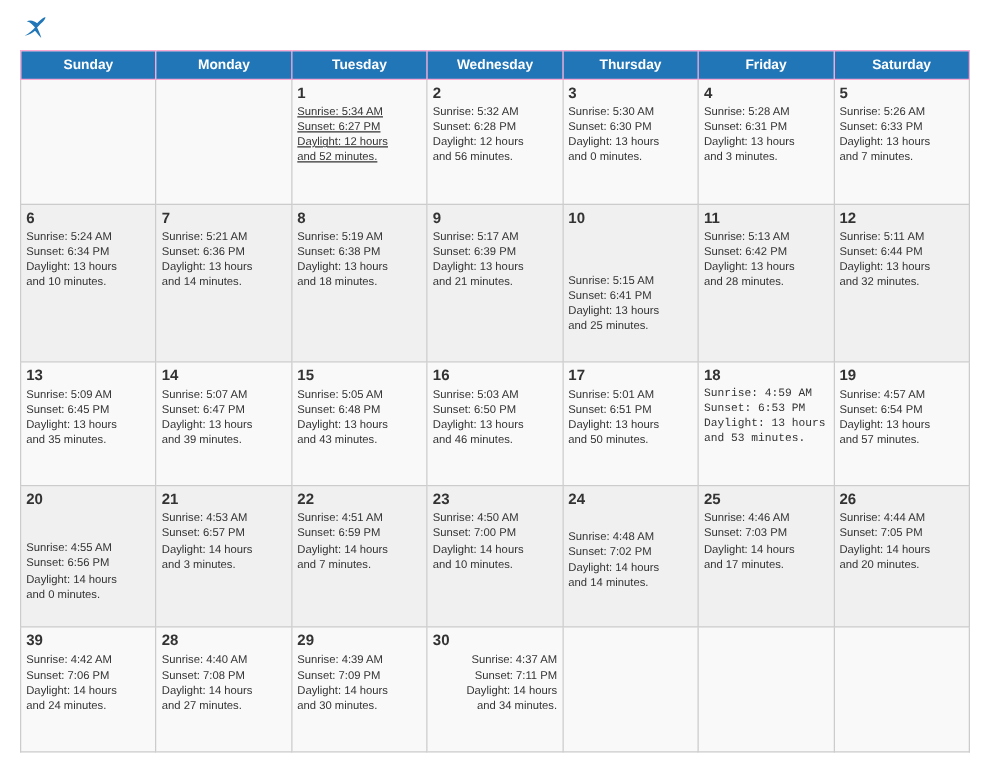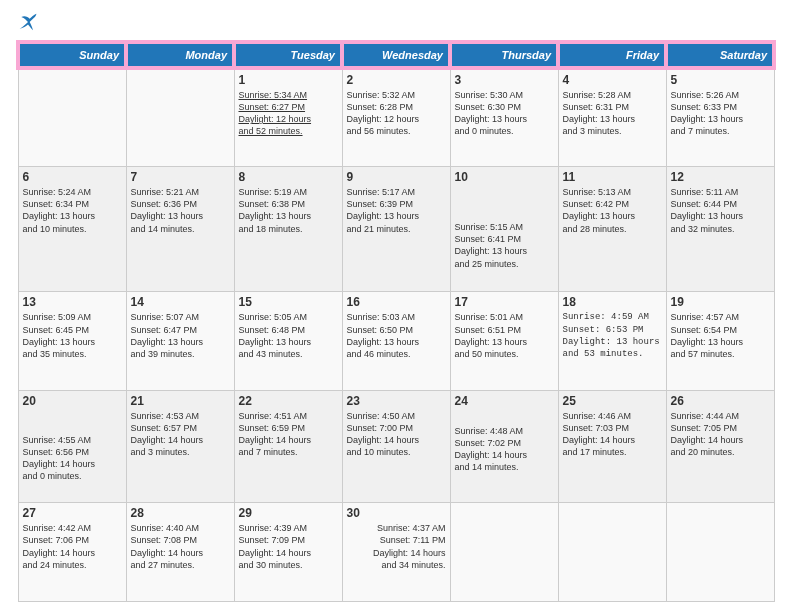--- a/index.html
+++ b/index.html
@@ -64,24 +64,23 @@
       border: 1px solid #ccc;
       border-collapse: collapse;
       width: 100%;
       table-layout: fixed;
     }
     .calendar thead tr th {
       background-color: #2176b8;
       color: #fff;
       font-size: 11px;
       font-weight: bold;
-      text-align: right;
+      text-align: center;
       padding: 5px 5px;
-      border: 4px solid #f9a8d4;
-      font-style: italic;
+      border: 1px solid #f9a8d4;
     }
     .calendar tbody tr td {
       vertical-align: top;
       border: 1px solid #ccc;
       padding: 3px 4px;
       font-size: 9.5px;
       color: #333;
       height: 84px;
     }
     .day-number {
@@ -326,21 +325,21 @@
           <td>
             <span class="day-number">26</span>
             <div class="day-info" style="white-space: pre-line;">Sunrise: 4:44 AM
 Sunset: 7:05 PM
 Daylight: 14 hours
 and 20 minutes.</div>
           </td>
         </tr>
         <tr>
           <td>
-            <span class="day-number">27</span>
+            <span class="day-number">39</span>
             <div class="day-info" style="white-space: pre-line;">Sunrise: 4:42 AM
 Sunset: 7:06 PM
 Daylight: 14 hours
 and 24 minutes.</div>
           </td>
           <td>
             <span class="day-number">28</span>
             <div class="day-info" style="white-space: pre-line;">Sunrise: 4:40 AM
 Sunset: 7:08 PM
 Daylight: 14 hours

